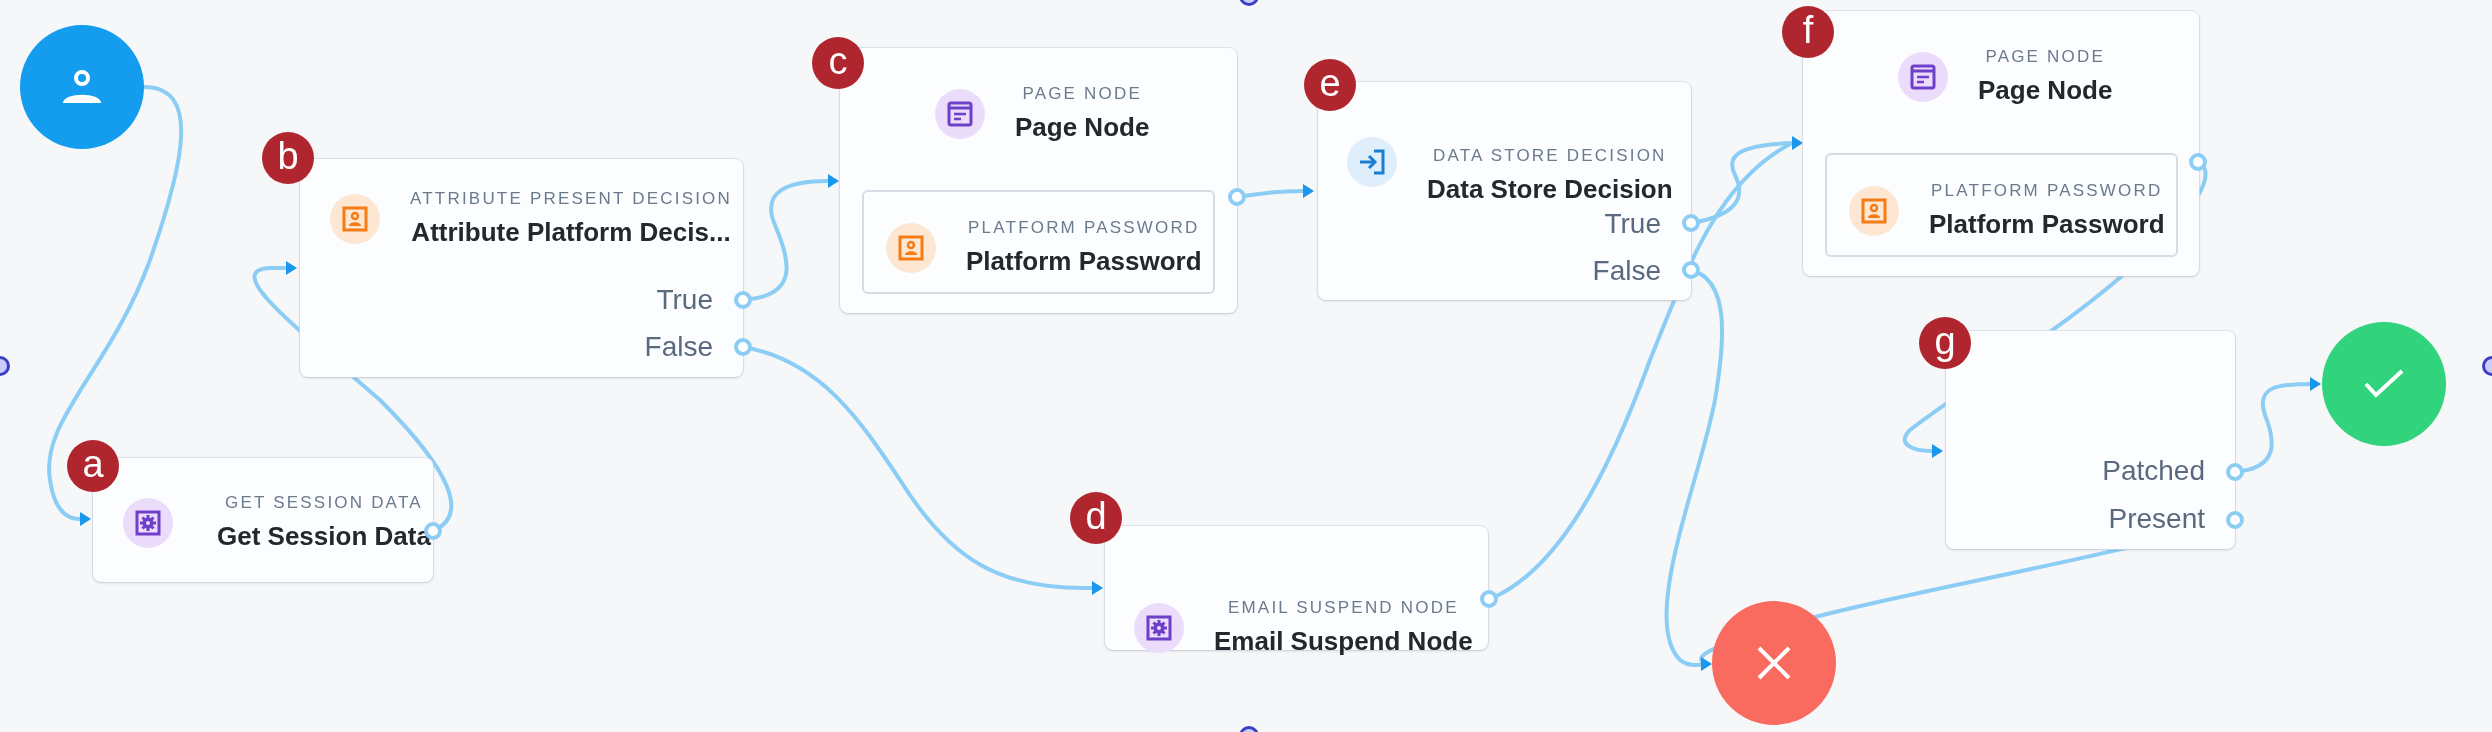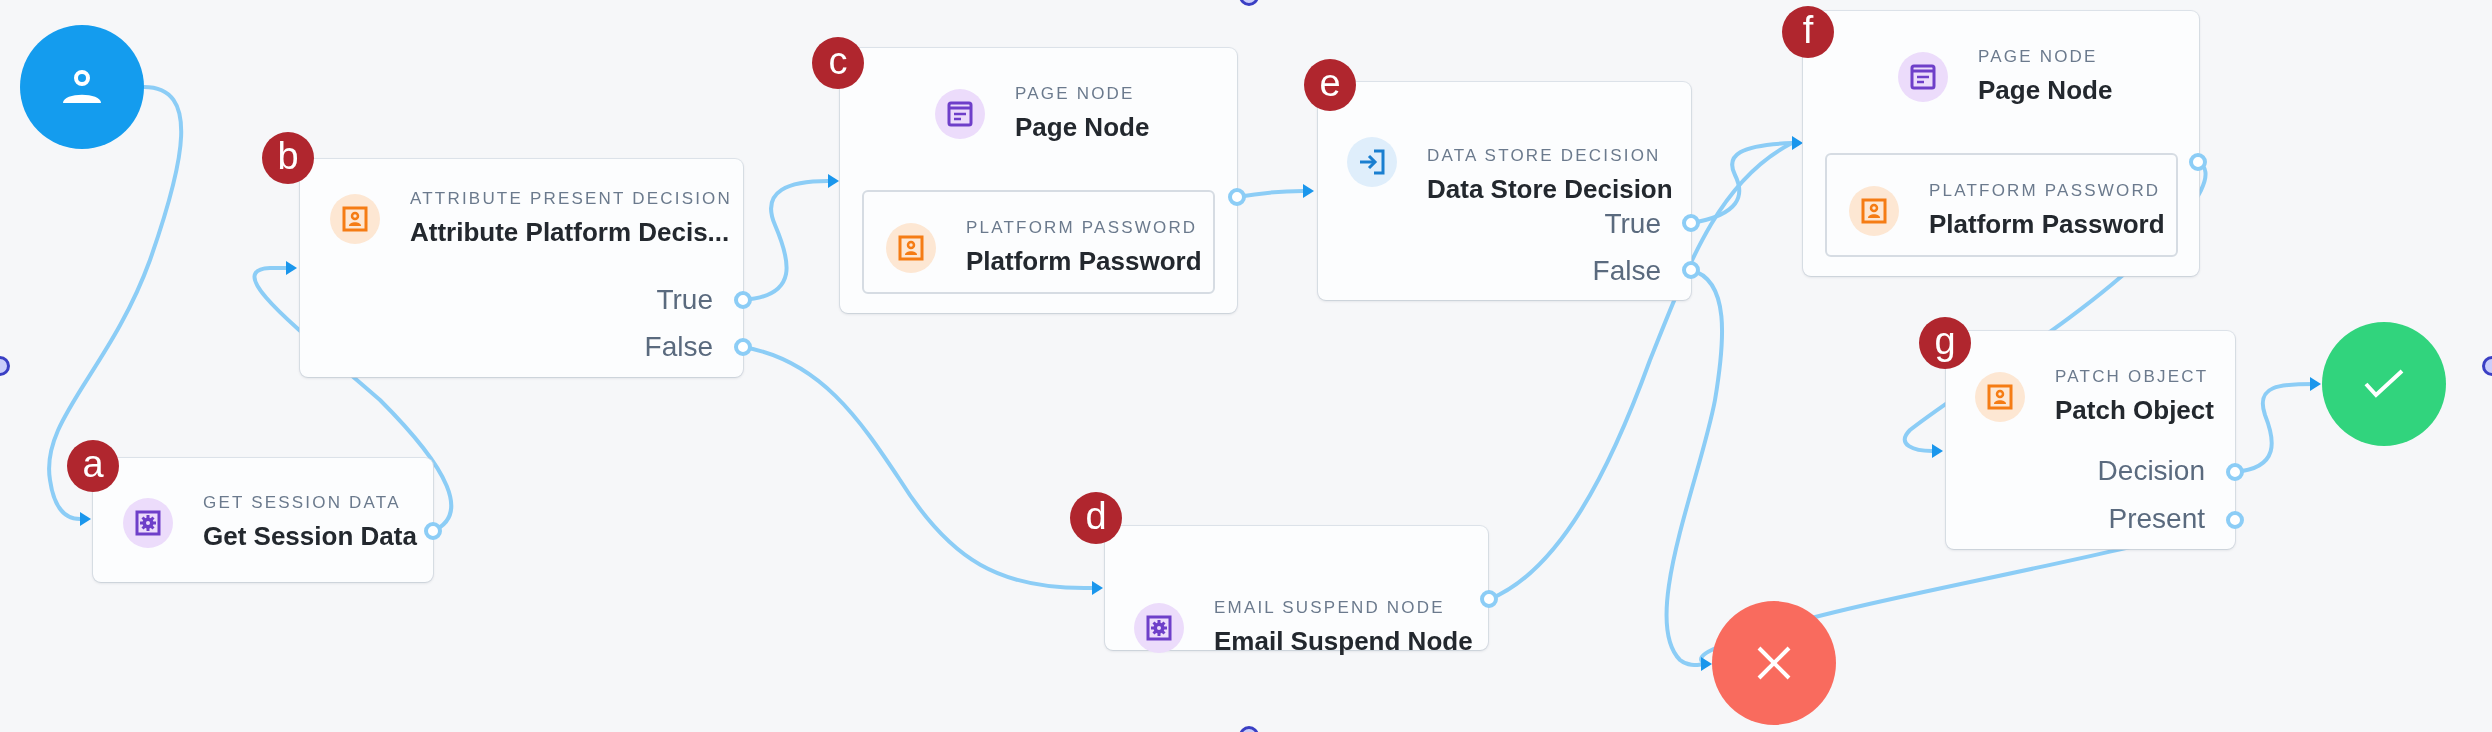--- a/index.html
+++ b/index.html
@@ -1,19 +1,19 @@
 <!DOCTYPE html>
 <html><head>
 <meta charset="utf-8">
 <style>
   html, body { margin:0; padding:0; }
   body { width:2492px; height:732px; background:#f6f7f9; position:relative; overflow:hidden; font-family:"Liberation Sans", "DejaVu Sans", sans-serif; }
   #edges { position:absolute; left:0; top:0; width:2492px; height:732px; pointer-events:none; z-index:1; }
   .node { position:absolute; background:#fcfdfe; border-radius:8px; box-shadow:0 1px 3px rgba(30,40,60,0.15), 0 0 0 1px rgba(220,226,234,0.8); z-index:2; box-sizing:border-box; cursor:pointer; }
-  .node .hdr { position:absolute; display:flex; align-items:center; }
+  .node .hdr { position:absolute; display:flex; align-items:center;text-align:center; }
   .iconwrap { width:50px; height:50px; border-radius:50%; display:flex; align-items:center; justify-content:center; flex:none; }
   .iconwrap.purple { background:#ecdcfb; }
   .iconwrap.orange { background:#fde7d3; }
   .iconwrap.blue { background:#dfeefb; }
   .txt { margin-left:30px; }
   .type { font-size:17px; letter-spacing:2.2px; color:#6b7a8d; text-transform:uppercase; white-space:nowrap; }
   .name { font-size:26px; font-weight:bold; color:#23282e; margin-top:8px; white-space:nowrap; }
   .inner { position:absolute; border:2px solid #d6dce3; border-radius:6px; background:#fcfdfe; box-sizing:border-box; }
   .outlabel { position:absolute; font-size:28px; color:#5a6a7e; text-align:right; white-space:nowrap; }
   .port { position:absolute; width:18px; height:18px; border-radius:50%; border:4px solid #8ccdf6; background:#fff; box-sizing:border-box; transform:translate(-50%,-50%); z-index:5; cursor:crosshair; }
@@ -82,21 +82,21 @@
 </div>
 
 <div class="circle-node" style="left:1774px;top:663px;width:124px;height:124px;background:#f96b5e;">
   <svg width="34" height="34" viewBox="0 0 34 34">
     <line x1="2" y1="2" x2="32" y2="32" stroke="#fff" stroke-width="4"></line>
     <line x1="32" y1="2" x2="2" y2="32" stroke="#fff" stroke-width="4"></line>
   </svg>
 </div>
 
 <div class="node" style="left:93px;top:458px;width:340px;height:124px;">
-  <div class="hdr" style="left:30px;top:35px;">
+  <div class="hdr" style="left:30px;top:35px;gap:14px;">
     <div class="iconwrap purple">
       <svg width="26" height="26" viewBox="0 0 26 26">
         <rect x="2" y="2" width="22" height="22" fill="none" stroke="#6e3fc9" stroke-width="3"></rect>
         <circle cx="13" cy="13" r="5.5" fill="#6e3fc9"></circle>
         <g stroke="#6e3fc9" stroke-width="3">
             <line x1="13" y1="5" x2="13" y2="21"></line>
             <line x1="5" y1="13" x2="21" y2="13"></line>
             <line x1="7.5" y1="7.5" x2="18.5" y2="18.5"></line>
             <line x1="18.5" y1="7.5" x2="7.5" y2="18.5"></line>
           </g>
@@ -234,34 +234,21 @@
       <div class="txt" style="margin-left:30px;">
         <div class="type">PLATFORM PASSWORD</div>
         <div class="name">Platform Password</div>
       </div>
     </div>
   </div>
 </div>
 <div class="port" style="left:2198px;top:162px;"></div>
 
 <div class="node" style="left:1946px;top:331px;width:289px;height:218px;">
-  <div class="hdr" style="left:29px;top:36px;">
-    <div class="iconwrap orange">
-      <svg width="26" height="26" viewBox="0 0 26 26">
-        <rect x="2" y="2" width="22" height="22" fill="none" stroke="#f57c14" stroke-width="3"></rect>
-        <circle cx="13" cy="10" r="3" fill="none" stroke="#f57c14" stroke-width="2.5"></circle>
-        <path d="M7,20 C7,15 19,15 19,20 Z" fill="#f57c14"></path>
-      </svg>
-    </div>
-    <div class="txt" style="margin-left:30px;">
-      <div class="type">PATCH OBJECT</div>
-      <div class="name">Patch Object</div>
-    </div>
-  </div>
-  <div class="outlabel" style="right:30px;top:124px;">Decision</div>
+  <div class="outlabel" style="right:30px;top:124px;">Patched</div>
   <div class="outlabel" style="right:30px;top:172px;">Present</div>
 </div>
 <div class="port" style="left:2235px;top:472px;"></div>
 <div class="port" style="left:2235px;top:520px;"></div>
 
 <div class="badge" style="left:93px;top:466px;">a</div>
 <div class="badge" style="left:288px;top:158px;">b</div>
 <div class="badge" style="left:838px;top:63px;">c</div>
 <div class="badge" style="left:1096px;top:518px;">d</div>
 <div class="badge" style="left:1330px;top:85px;">e</div>

